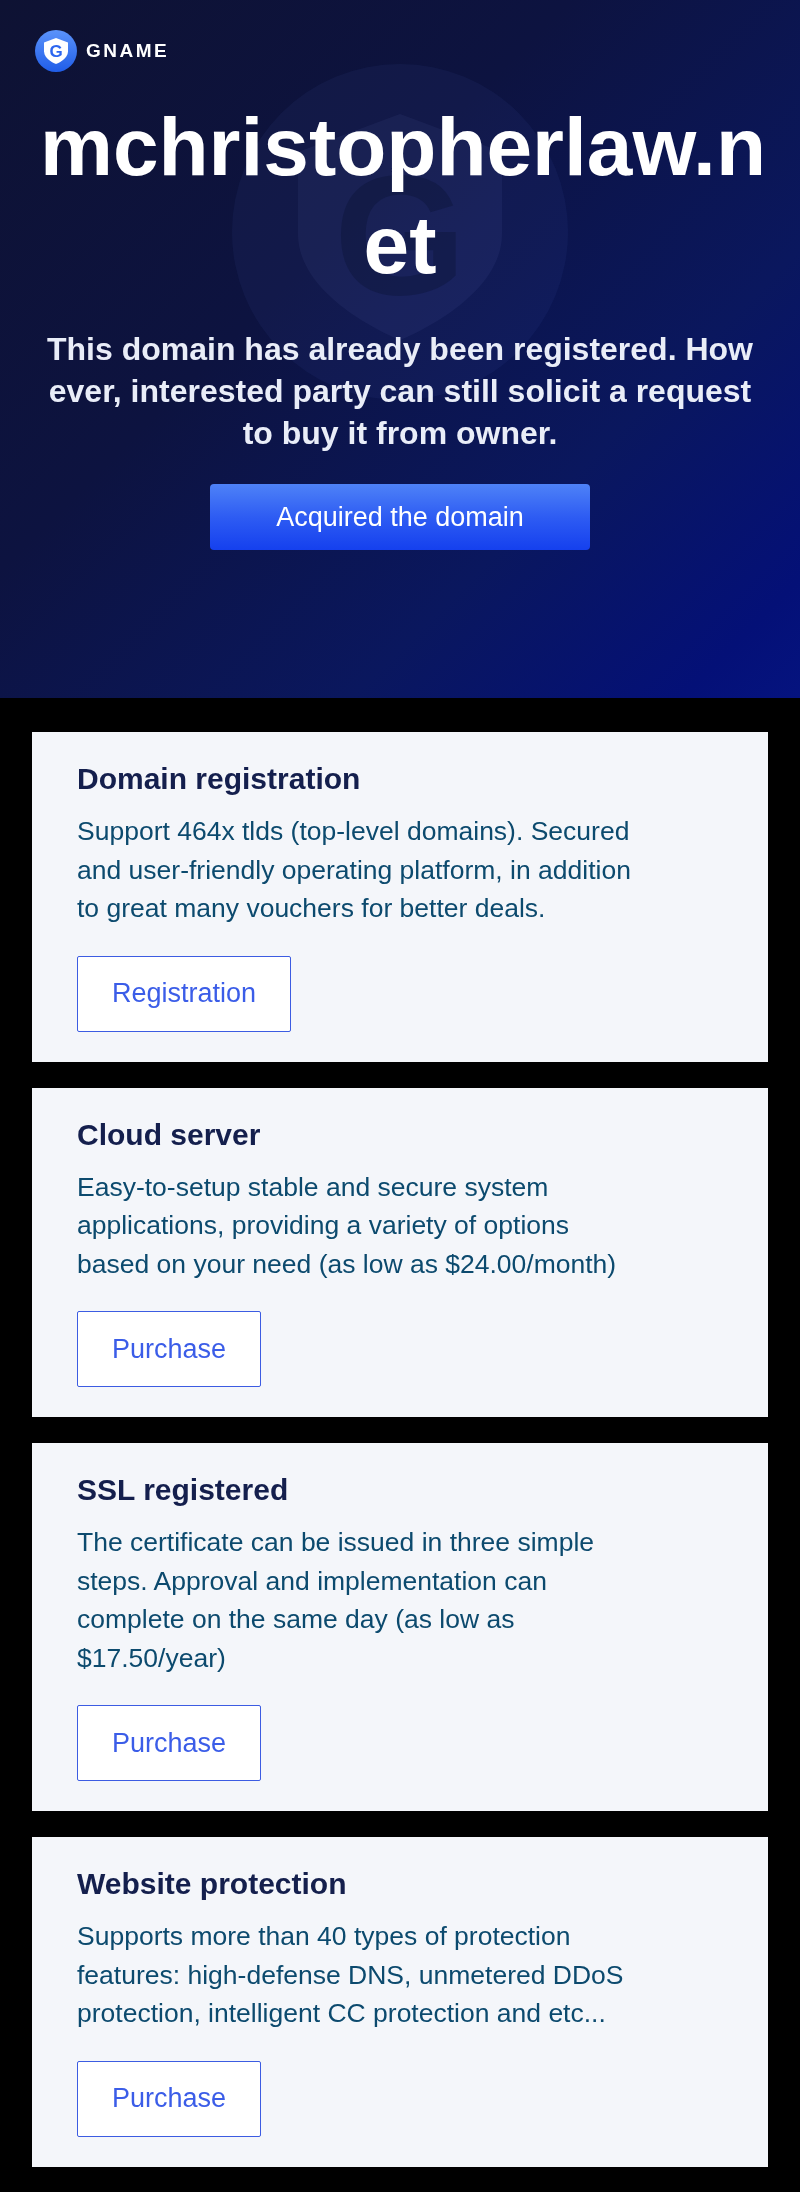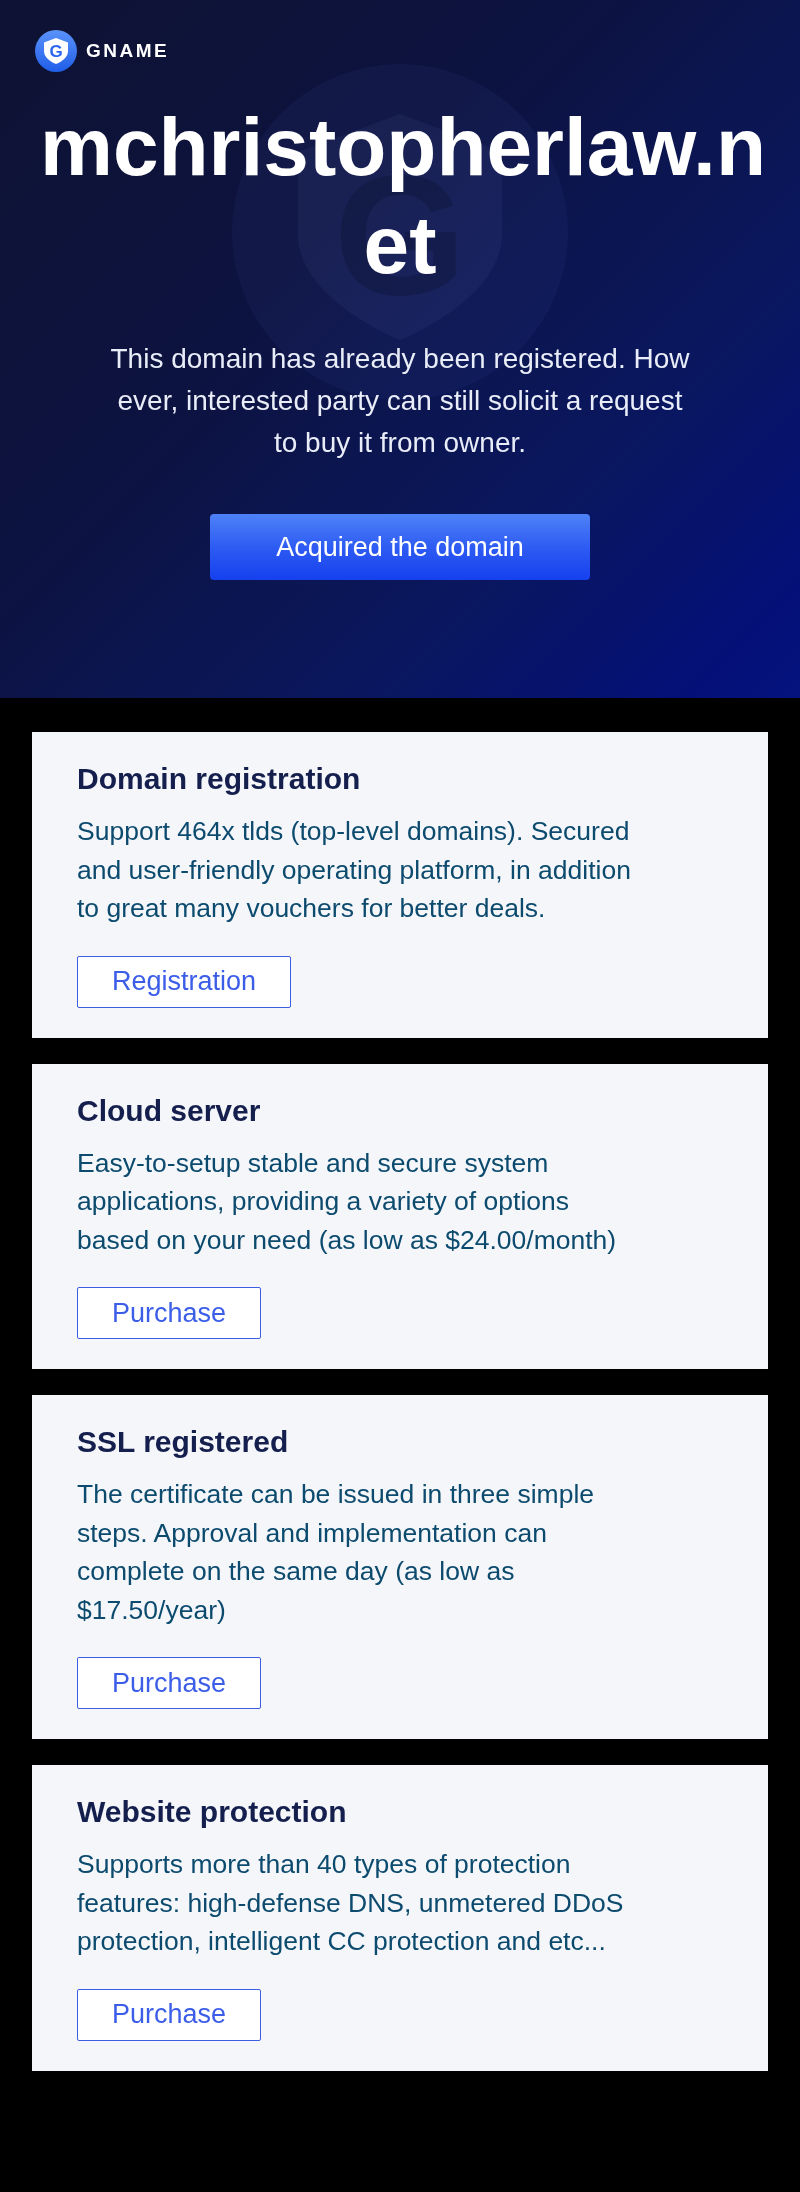--- a/index.html
+++ b/index.html
@@ -48,31 +48,31 @@
     margin:26px 40px 0;
     color:#ffffff;
     font-size:82px;
     line-height:98px;
     font-weight:700;
     white-space:pre-line;
   }
   .hero-desc{
     position:relative;
     z-index:2;
-    margin:44px 30px 0;
+    margin:34px 30px 0;
     color:#e9edf8;
-    font-size:28px;
+    font-size:32px;
     line-height:42px;
-    font-weight:400;
+    font-weight:700;
     white-space:pre-line;
   }
   .cta-btn{
     position:relative;
     z-index:2;
-    margin-top:50px;
+    margin-top:30px;
     width:380px;
     height:66px;
     border:none;
     border-radius:4px;
     background:linear-gradient(180deg,#4e82f7 0%,#2e5cf3 50%,#1540ee 100%);
     color:#ffffff;
     font-family:"Liberation Sans", sans-serif;
     font-size:27px;
     cursor:pointer;
   }
@@ -96,21 +96,21 @@
   .card-desc{
     margin:0 0 28px;
     color:#0c4a6e;
     font-size:26.5px;
     line-height:38.5px;
     white-space:pre-line;
   }
   .card-btn{
     display:inline-block;
     box-sizing:border-box;
-    height:52px;
+    height:76px;
     padding:0 34px;
     background:#ffffff;
     border:1.5px solid #3c5ce2;
     border-radius:2px;
     color:#3b5de8;
     font-family:"Liberation Sans", sans-serif;
     font-size:27px;
     cursor:pointer;
   }
   .bottom-spacer{height:85px;}

